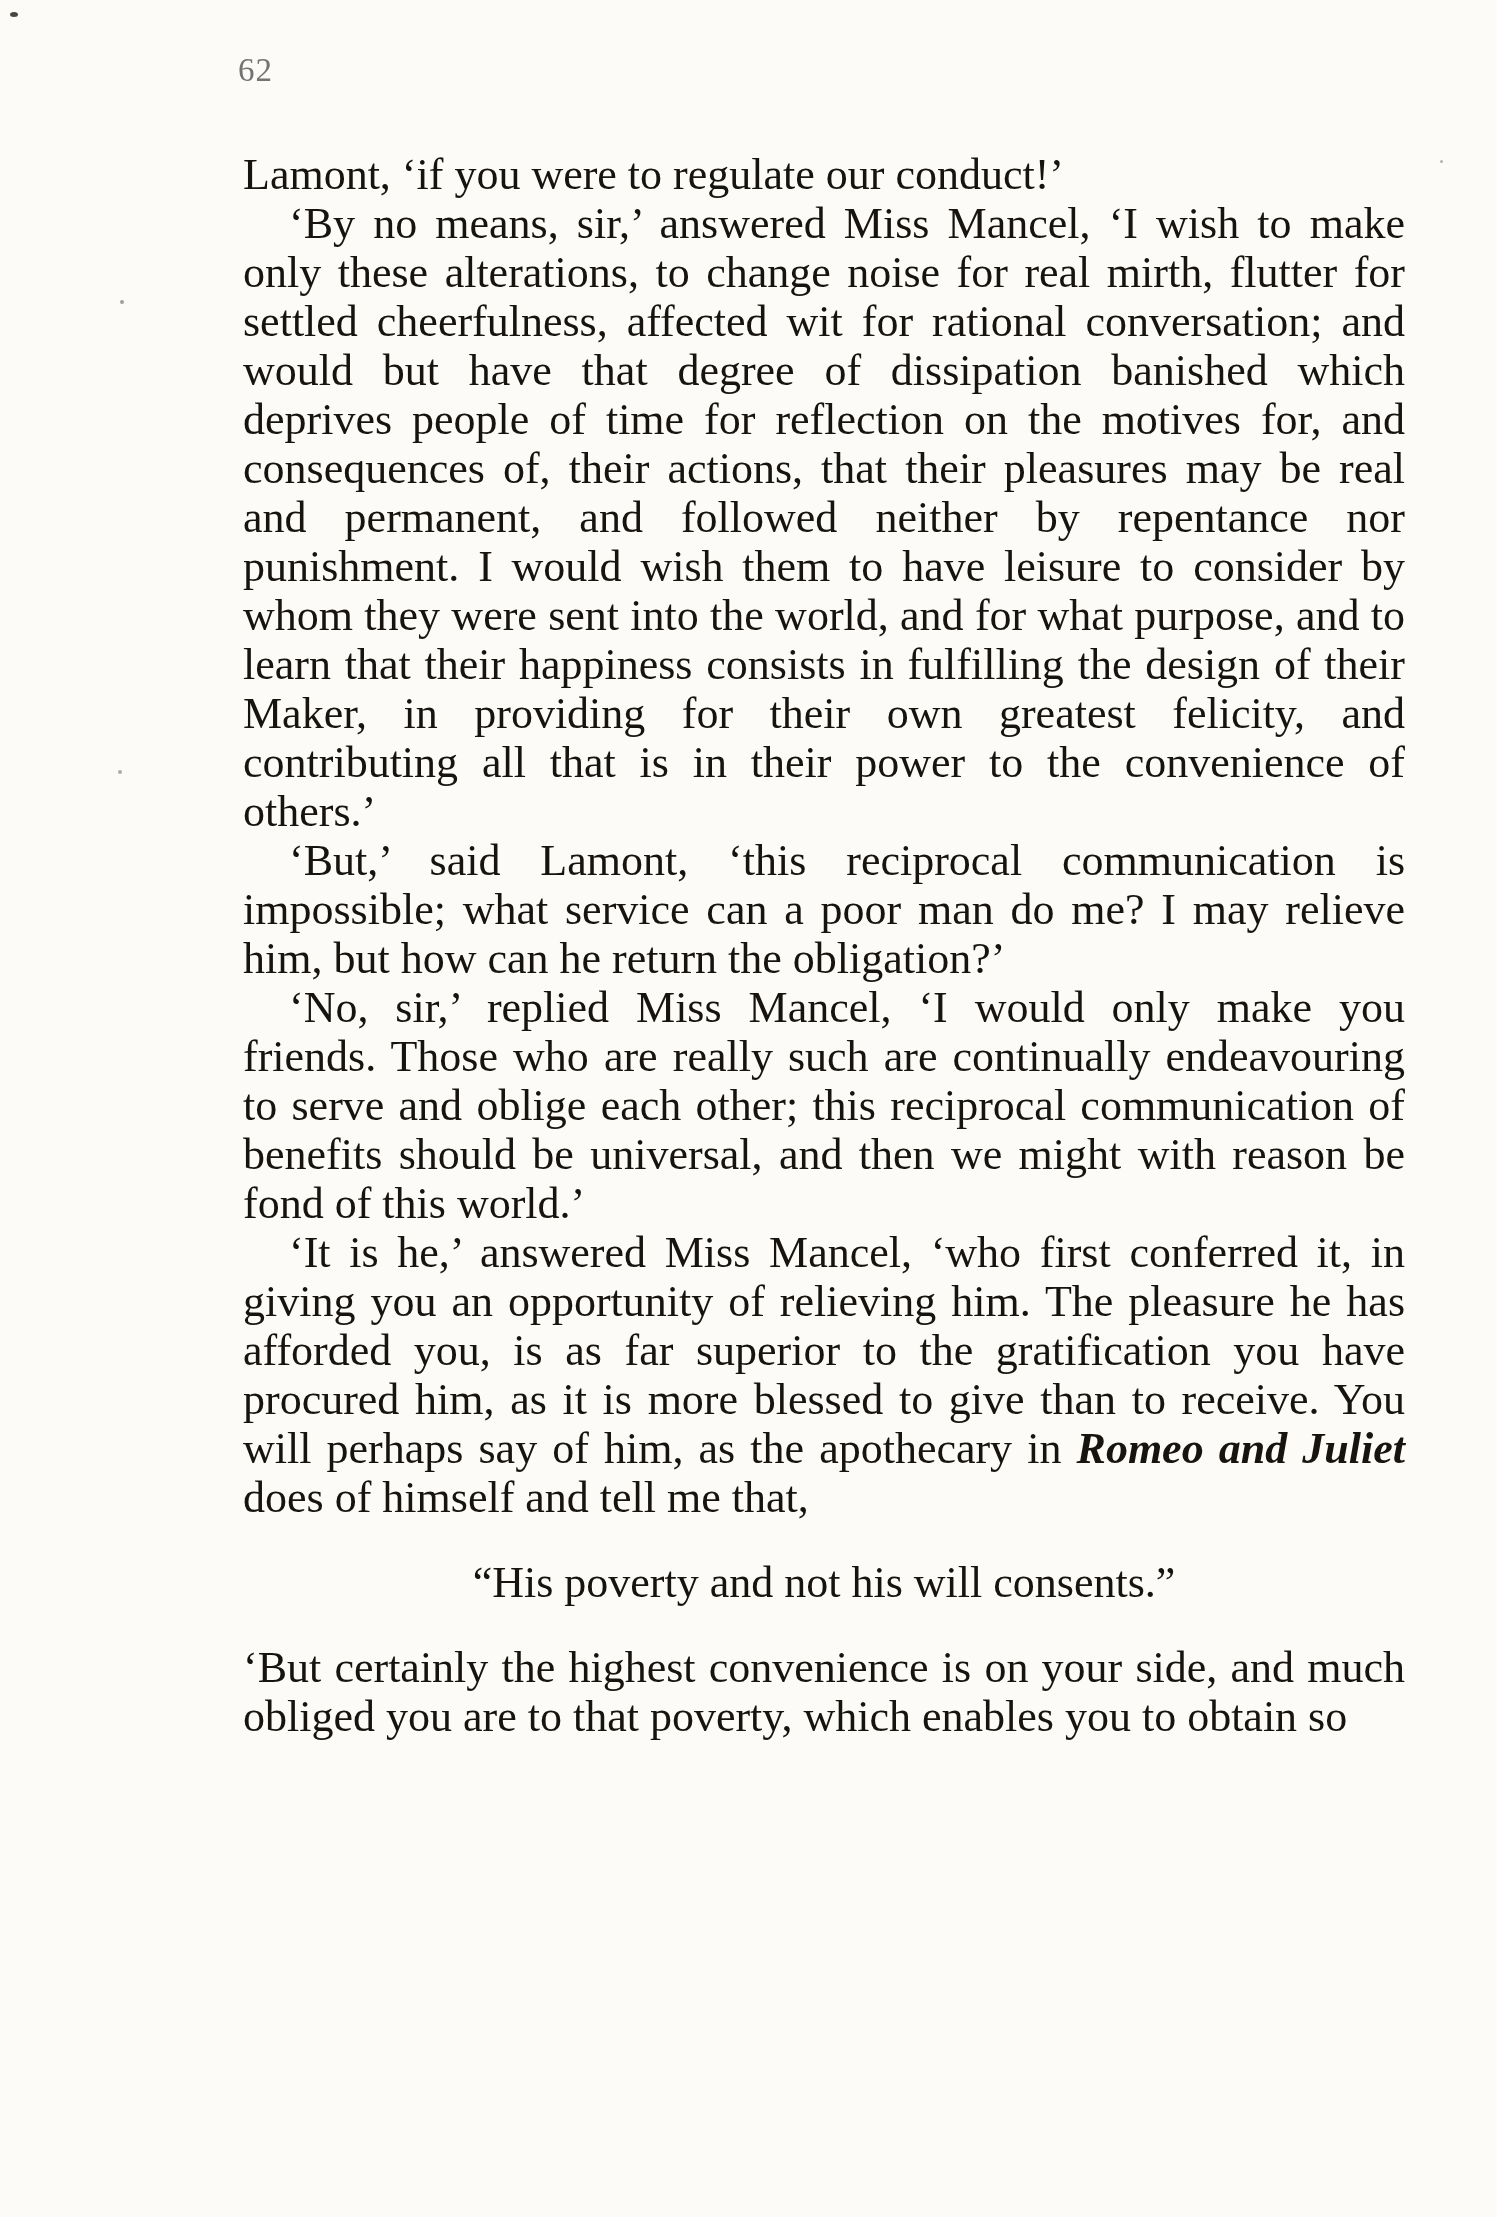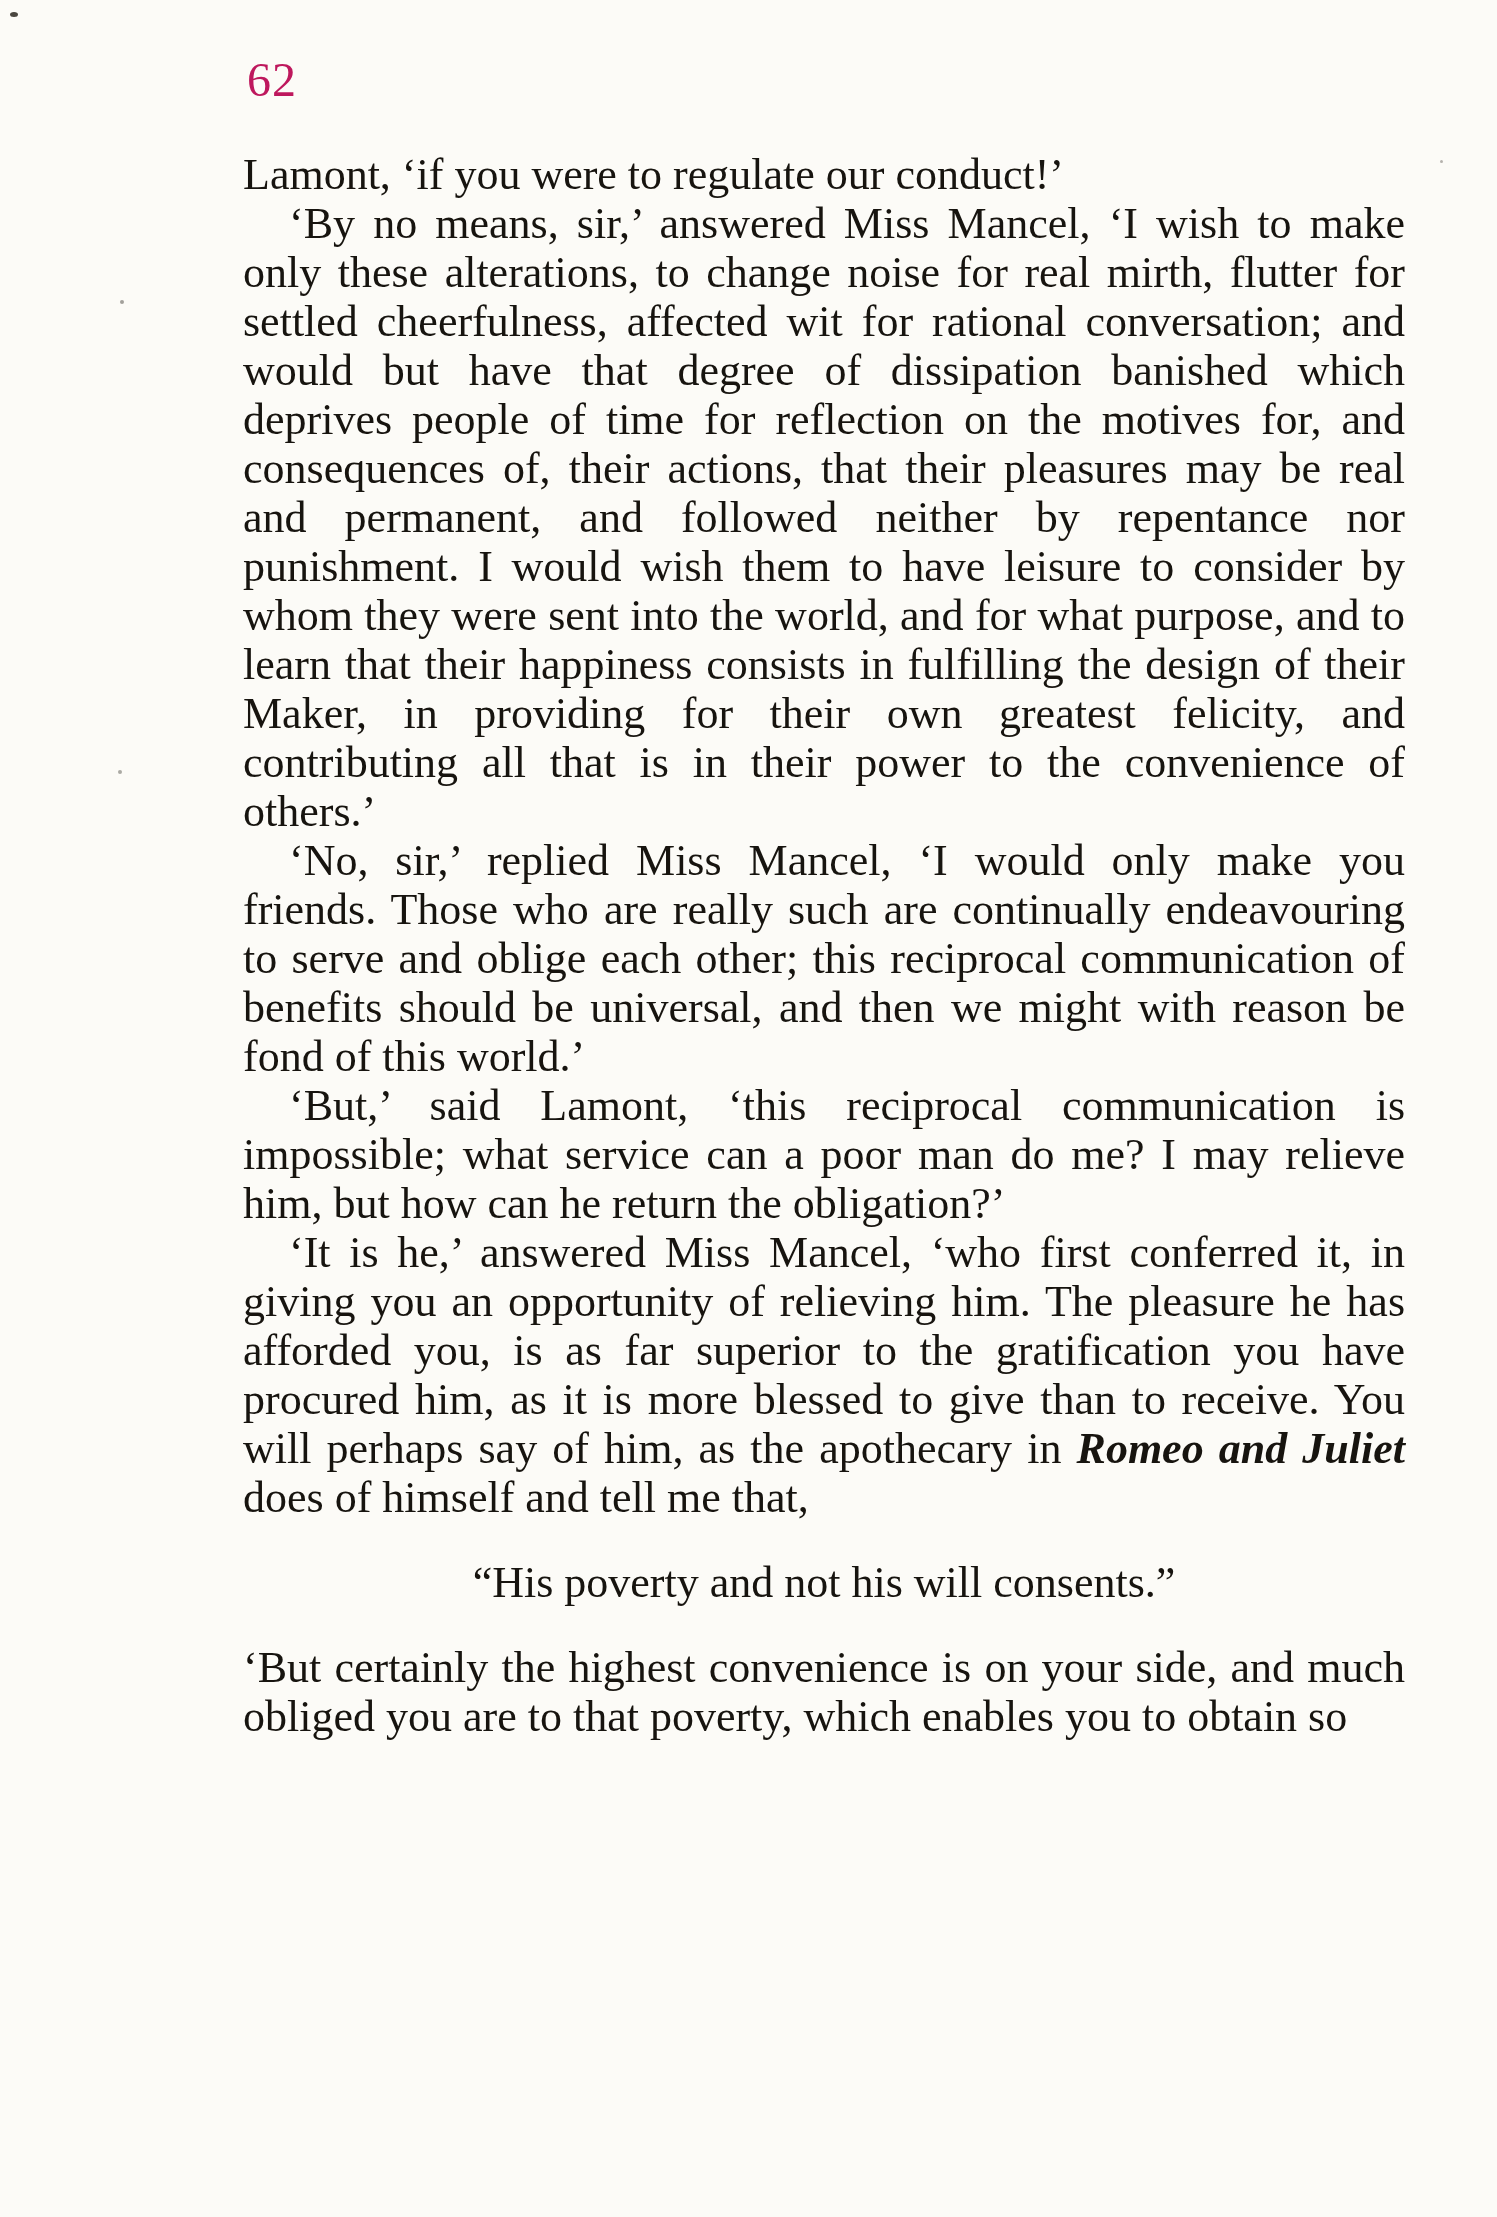--- a/index.html
+++ b/index.html
@@ -18,24 +18,24 @@
     overflow: hidden;
   }
   .scan-speck {
     position: absolute;
     background: #4a463f;
     border-radius: 50%;
   }
   .page-number {
     position: absolute;
     top: 52px;
-    left: 247px;
-    font-size: 48px;
+    left: 238px;
+    font-size: 33px;
     letter-spacing: 1px;
-    color: #be185d;
+    color: #737373;
   }
   .text-block {
     position: absolute;
     top: 150px;
     left: 243px;
     width: 1162px;
     font-size: 44px;
     line-height: 49px;
     text-align: justify;
     text-justify: inter-word;
@@ -66,19 +66,19 @@
   <div class="scan-speck" style="left:10px; top:12px; width:8px; height:5px;"></div>
   <div class="scan-speck" style="left:120px; top:300px; width:4px; height:4px; opacity:.5;"></div>
   <div class="scan-speck" style="left:118px; top:770px; width:4px; height:4px; opacity:.45;"></div>
   <div class="scan-speck" style="left:1440px; top:160px; width:3px; height:3px; opacity:.4;"></div>
 
   <div class="page-number">62</div>
 
   <div class="text-block">
       <p class="para noindent"><span>Lamont, ‘if you were to regulate our conduct!’</span></p>
       <p class="para indent"><span>‘By no means, sir,’ answered Miss Mancel, ‘I wish to make only these alterations, to change noise for real mirth, flutter for settled cheerfulness, affected wit for rational conversation; and would but have that degree of dissipation banished which deprives people of time for reflection on the motives for, and consequences of, their actions, that their pleasures may be real and permanent, and followed neither by repentance nor punishment. I would wish them to have leisure to consider by whom they were sent into the world, and for what purpose, and to learn that their happiness consists in fulfilling the design of their Maker, in providing for their own greatest felicity, and contributing all that is in their power to the convenience of others.’</span></p>
+      <p class="para indent"><span>‘But,’ said Lamont, ‘this reciprocal communication is impossible; what service can a poor man do me? I may relieve him, but how can he return the obligation?’</span></p>
       <p class="para indent"><span>‘No, sir,’ replied Miss Mancel, ‘I would only make you friends. Those who are really such are continually endeavouring to serve and oblige each other; this reciprocal communication of benefits should be universal, and then we might with reason be fond of this world.’</span></p>
-      <p class="para indent"><span>‘But,’ said Lamont, ‘this reciprocal communication is impossible; what service can a poor man do me? I may relieve him, but how can he return the obligation?’</span></p>
       <p class="para indent"><span>‘It is he,’ answered Miss Mancel, ‘who first conferred it, in giving you an opportunity of relieving him. The pleasure he has afforded you, is as far superior to the gratification you have procured him, as it is more blessed to give than to receive. You will perhaps say of him, as the apothecary in </span><span class="italic">Romeo and Juliet</span><span> does of himself and tell me that,</span></p>
       <p class="para quote"><span>“His poverty and not his will consents.”</span></p>
       <p class="para noindent"><span>‘But certainly the highest convenience is on your side, and much obliged you are to that poverty, which enables you to obtain so</span></p>
     </div>
 </div>
 
 </body></html>

